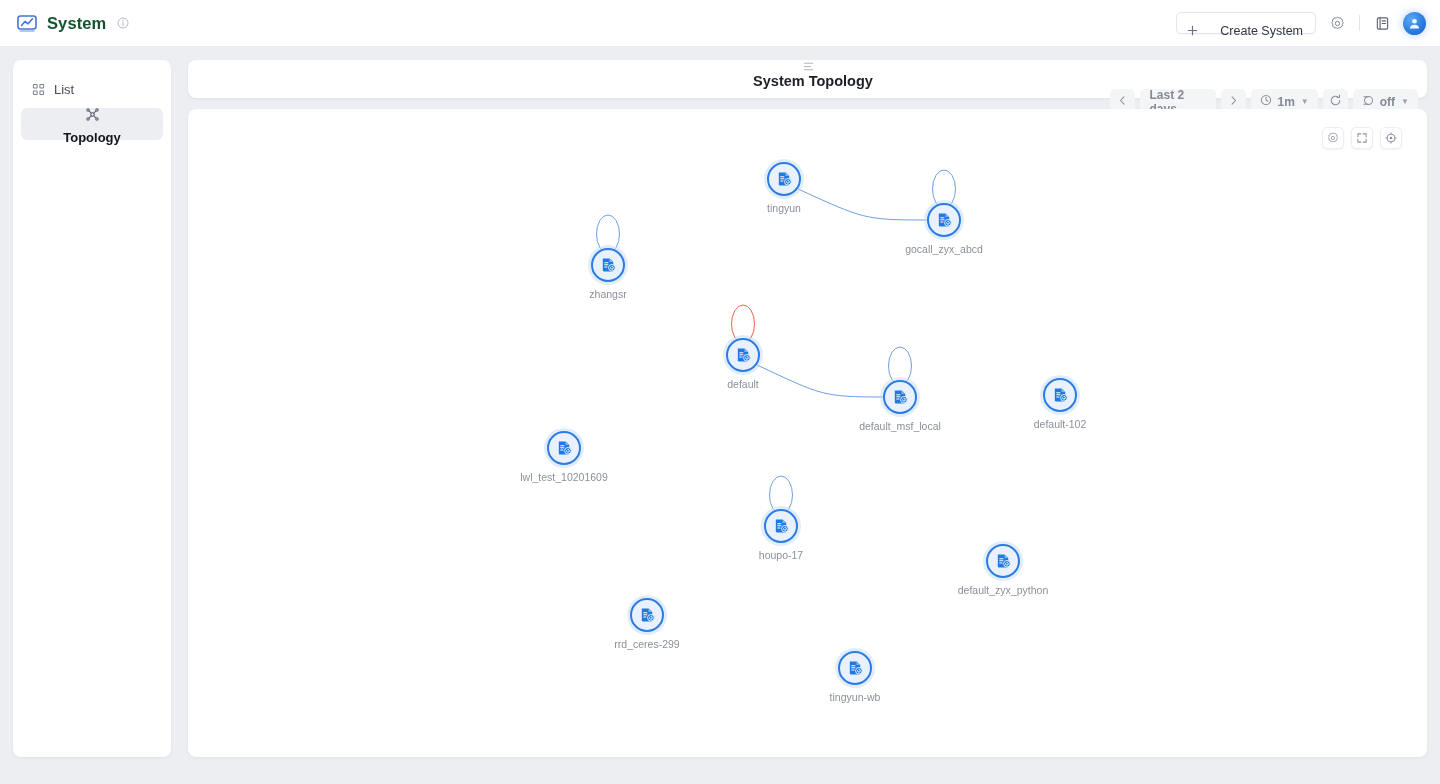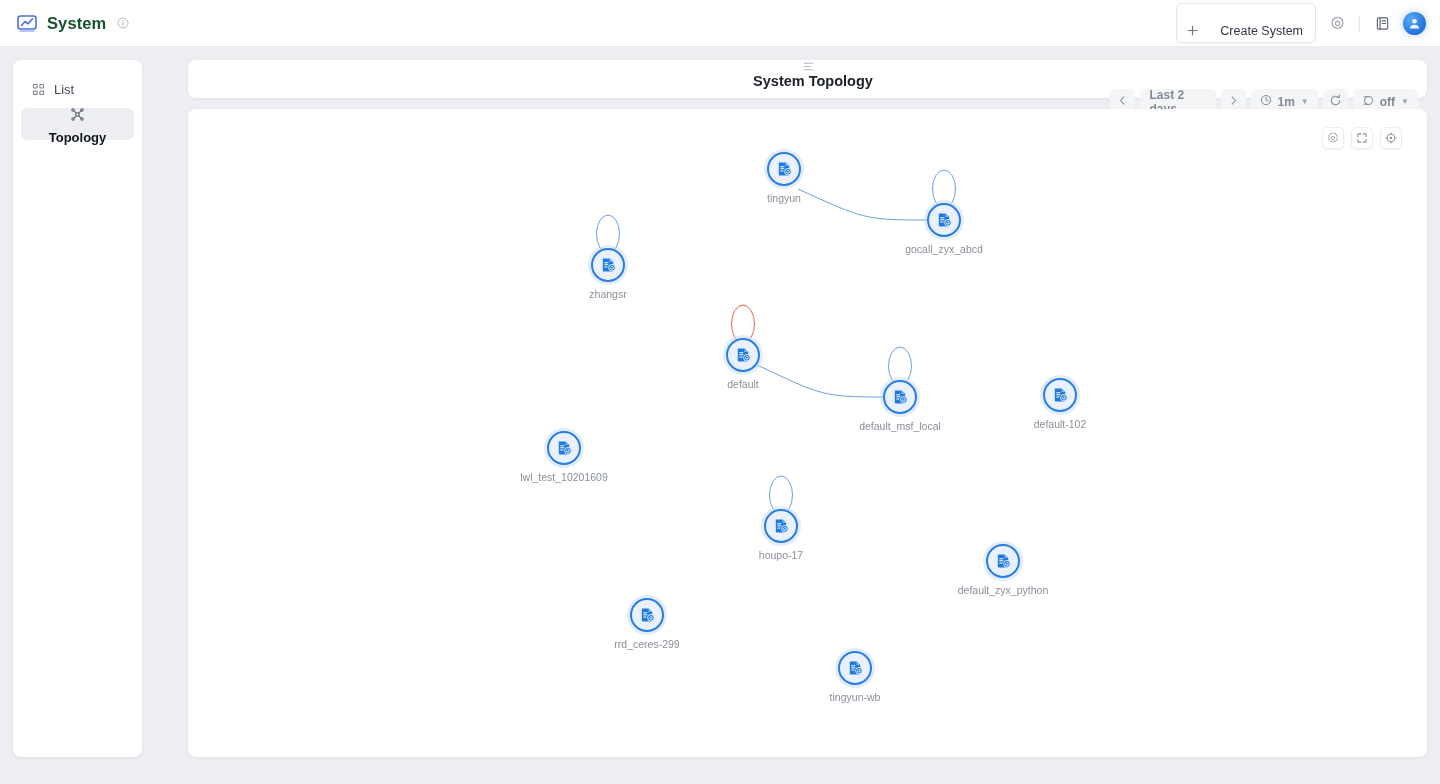--- a/index.html
+++ b/index.html
@@ -22,42 +22,42 @@
   .app-title {
     font-size: 16.5px; font-weight: bold; color: #14532d; letter-spacing: .1px;
   }
   .info-dot { margin-left: 2px; display: flex; align-items: center; }
 
   .appbar-right {
     margin-left: auto; display: flex; align-items: center;
     padding-right: 14px; gap: 10px;
   }
   .create-btn {
-    height: 40px; display: flex; align-items: center; gap: 22px;
+    height: 22px; display: flex; align-items: center; gap: 22px;
     padding: 16px 12px 0 10px;
     border: 1px solid #e2e5eb; border-radius: 5px; background: #fff;
     font-size: 12.5px; color: #323743; cursor: pointer;
     box-shadow: 0 1px 1px rgba(20,25,40,.03);
   }
   .plus-glyph { font-size: 13px; color: #6b7280; line-height: 1; }
   .icon-btn {
     width: 22px; height: 22px; display: flex; align-items: center; justify-content: center;
     cursor: pointer; background: transparent; border: 0;
   }
   .vdiv { width: 1px; height: 16px; background: #e2e5ea; margin: 0 1px; }
   .avatar {
     width: 23px; height: 23px; border-radius: 50%;
     background: radial-gradient(circle at 35% 32%, #5aa9f5 0%, #2b7ae0 58%, #1f63c4 100%);
     display: flex; align-items: center; justify-content: center;
     box-shadow: 0 0 9px rgba(64,132,232,.38); cursor: pointer;
   }
 
   
   .sidebar {
-    position: absolute; left: 13px; top: 60px; width: 129px; height: 697px;
+    position: absolute; left: 13px; top: 60px; width: 158px; height: 697px;
     background: #fff; border-radius: 8px;
     box-shadow: 0 1px 3px rgba(25,32,56,.07);
   }
   .side-inner { padding: 13px 8px 0 8px; }
   .side-item {
     height: 32px; display: flex; align-items: center; gap: 9px;
     padding: 0 10px; border-radius: 6px; margin-bottom: 3px;
     font-size: 13px; color: #464c59; cursor: pointer;
   }
   .side-item.active { background: #eceef1; color: #11151c; font-weight: bold; flex-direction: column; }
@@ -292,21 +292,21 @@
       <path d="M610,80 C676,110 676,111 740,111" fill="none" stroke="#6f9fe0" stroke-width="1"></path>
       <path d="M569,256 C633.5,286 633.5,288 696,288" fill="none" stroke="#6f9fe0" stroke-width="1"></path>
       <ellipse cx="756" cy="80" rx="11.5" ry="19" fill="none" stroke="#6f9fe0" stroke-width="1"></ellipse>
       <ellipse cx="420" cy="125" rx="11.5" ry="19" fill="none" stroke="#6f9fe0" stroke-width="1"></ellipse>
       <ellipse cx="555" cy="215" rx="11.5" ry="19" fill="none" stroke="#f5604d" stroke-width="1"></ellipse>
       <ellipse cx="712" cy="257" rx="11.5" ry="19" fill="none" stroke="#6f9fe0" stroke-width="1"></ellipse>
       <ellipse cx="593" cy="386" rx="11.5" ry="19" fill="none" stroke="#6f9fe0" stroke-width="1"></ellipse>
     </svg>
 
   <div id="nodes-layer">
-      <div class="node" style="left: 596px; top: 60px;">
+      <div class="node" style="left: 596px; top: 70px;">
         <div class="node-disc">
           <svg width="17" height="17" viewBox="0 0 18 18">
             <path d="M3 1.6 h7.2 L14 5.2 V14 a1.3 1.3 0 0 1 -1.3 1.3 H4.3 A1.3 1.3 0 0 1 3 14 Z" fill="#1f7ae0"></path>
             <path d="M10 1.6 V5.2 H14" fill="#7fb6ef"></path>
             <path d="M5 6.1 H8.4 M5 8.3 H8.4 M5 10.5 H7.4" stroke="#ffffff" stroke-width="1.1" stroke-linecap="round"></path>
             <circle cx="12.6" cy="11.4" r="3.5" fill="#1f7ae0" stroke="#e8f1fd" stroke-width="1"></circle>
             <path d="M11.1 11.4 a1.5 1.5 0 1 0 1.5-1.5" fill="none" stroke="#ffffff" stroke-width="1" stroke-linecap="round"></path>
           </svg>
         </div>
         <div class="node-label">tingyun</div>

